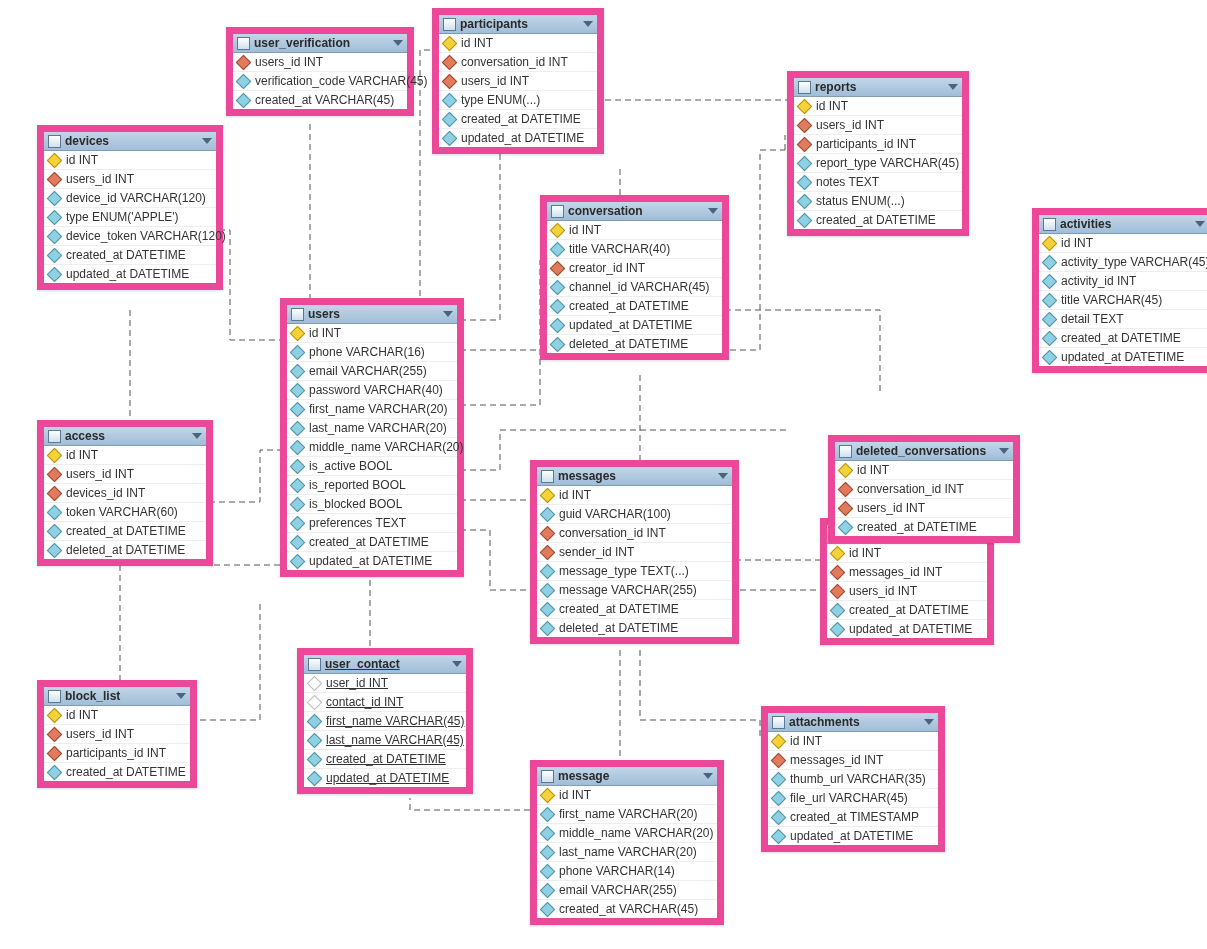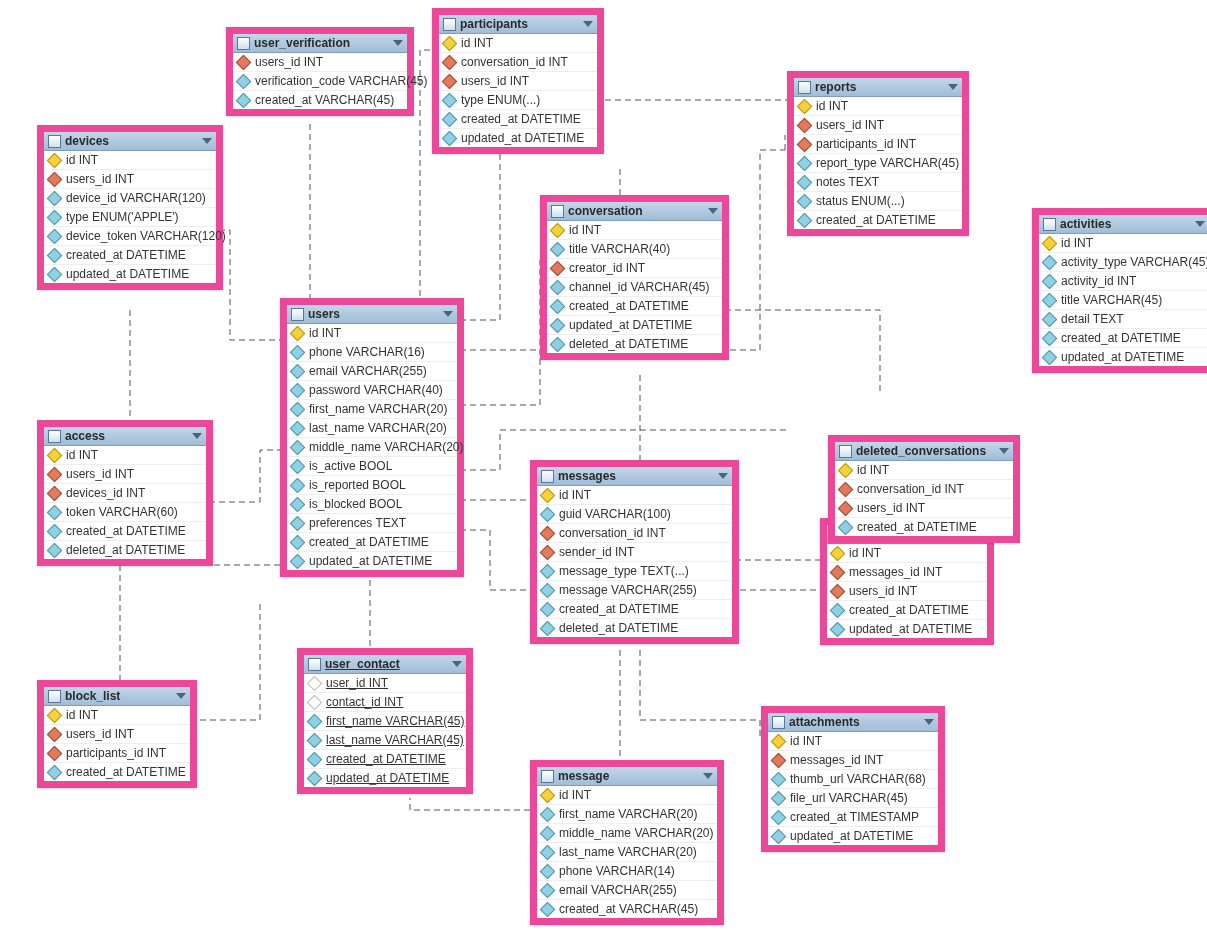--- a/index.html
+++ b/index.html
@@ -439,21 +439,21 @@
         <div class="row">
           <span class="dia pk"></span>
           <span class="col-label">id INT</span>
         </div>
         <div class="row">
           <span class="dia fk"></span>
           <span class="col-label">messages_id INT</span>
         </div>
         <div class="row">
           <span class="dia col"></span>
-          <span class="col-label">thumb_url VARCHAR(68)</span>
+          <span class="col-label">thumb_url VARCHAR(35)</span>
         </div>
         <div class="row">
           <span class="dia col"></span>
           <span class="col-label">file_url VARCHAR(45)</span>
         </div>
         <div class="row">
           <span class="dia col"></span>
           <span class="col-label">created_at TIMESTAMP</span>
         </div>
         <div class="row">

